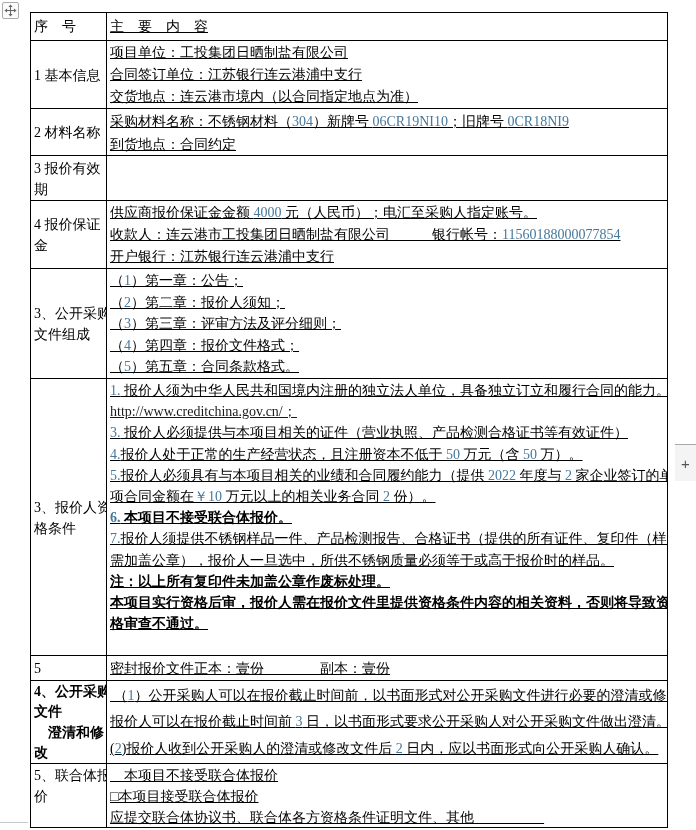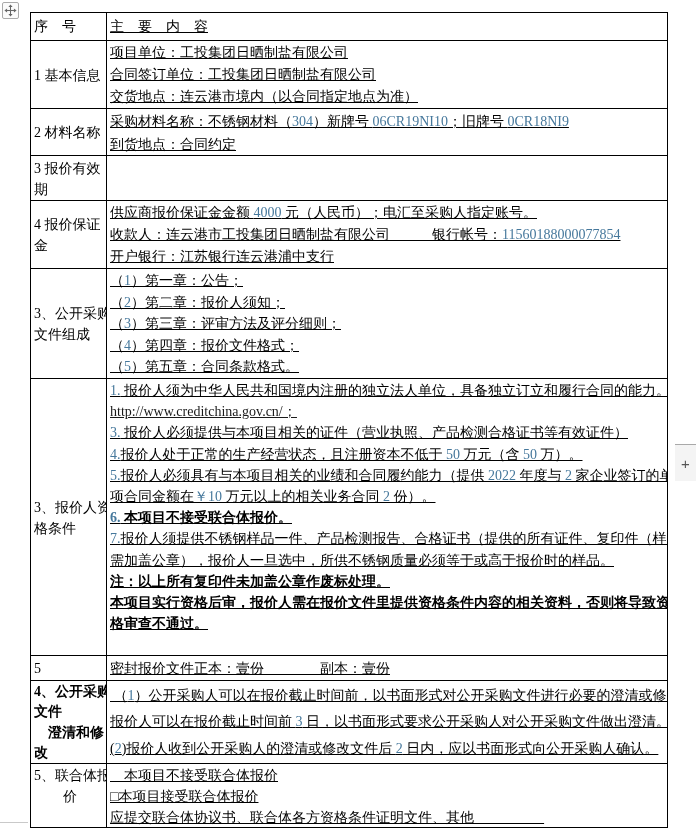--- a/index.html
+++ b/index.html
@@ -49,21 +49,21 @@
   #tbl .trow:nth-child(7) .cc .line{line-height:21.2px;}
   #tbl .trow:nth-child(8){height:25px;}
   #tbl .trow:nth-child(8) .cc .line{line-height:23px;}
   #tbl .trow:nth-child(9){height:83px;}
   #tbl .trow:nth-child(9) .cc{justify-content:center;}
   #tbl .trow:nth-child(9) .cc .line{line-height:26.5px;}
   #tbl .trow:nth-child(9) .cid{justify-content:flex-start;}
   #tbl .trow:nth-child(9) .cid .line{line-height:20.5px;font-weight:bold;}
   #tbl .trow:nth-child(10){height:64px;}
   #tbl .trow:nth-child(10) .cc .line{line-height:21.4px;}
-  #tbl .trow:nth-child(10) .cid{justify-content:flex-start;text-align:center;}
+  #tbl .trow:nth-child(10) .cid{justify-content:flex-start;}
   
   #plus-tab{
     position:absolute;right:0;top:444px;width:21px;height:37px;
     background:#f4f4f4;border-top:1px solid #a9a9a9;box-sizing:border-box;
     display:flex;align-items:center;justify-content:center;
     font-family:"Liberation Sans",sans-serif;font-size:15px;color:#555;
   }
   
   #margin-tick{position:absolute;left:0;top:822px;width:28px;height:1px;background:#c9c9c9;}
 </style>
@@ -87,21 +87,21 @@
       <div class="line">主　要　内　容</div>
     </div>
   </div>
 
 <div class="trow">
       <div class="cid">
         <div class="line">1 基本信息</div>
       </div>
       <div class="cc">
         <div class="line">项目单位：工投集团日晒制盐有限公司</div>
-        <div class="line">合同签订单位：工投集团日晒制盐有限公司</div>
+        <div class="line">合同签订单位：江苏银行连云港浦中支行</div>
         <div class="line">交货地点：连云港市境内（以合同指定地点为准）</div>
       </div>
     </div>
     <div class="trow">
       <div class="cid">
         <div class="line">2 材料名称</div>
       </div>
       <div class="cc">
         <div class="line">采购材料名称：不锈钢材料（<span class="lat">304</span>）新牌号 <span class="lat">06CR19NI10</span>；旧牌号 <span class="lat">0CR18NI9</span></div>
         <div class="line">到货地点：合同约定</div>

